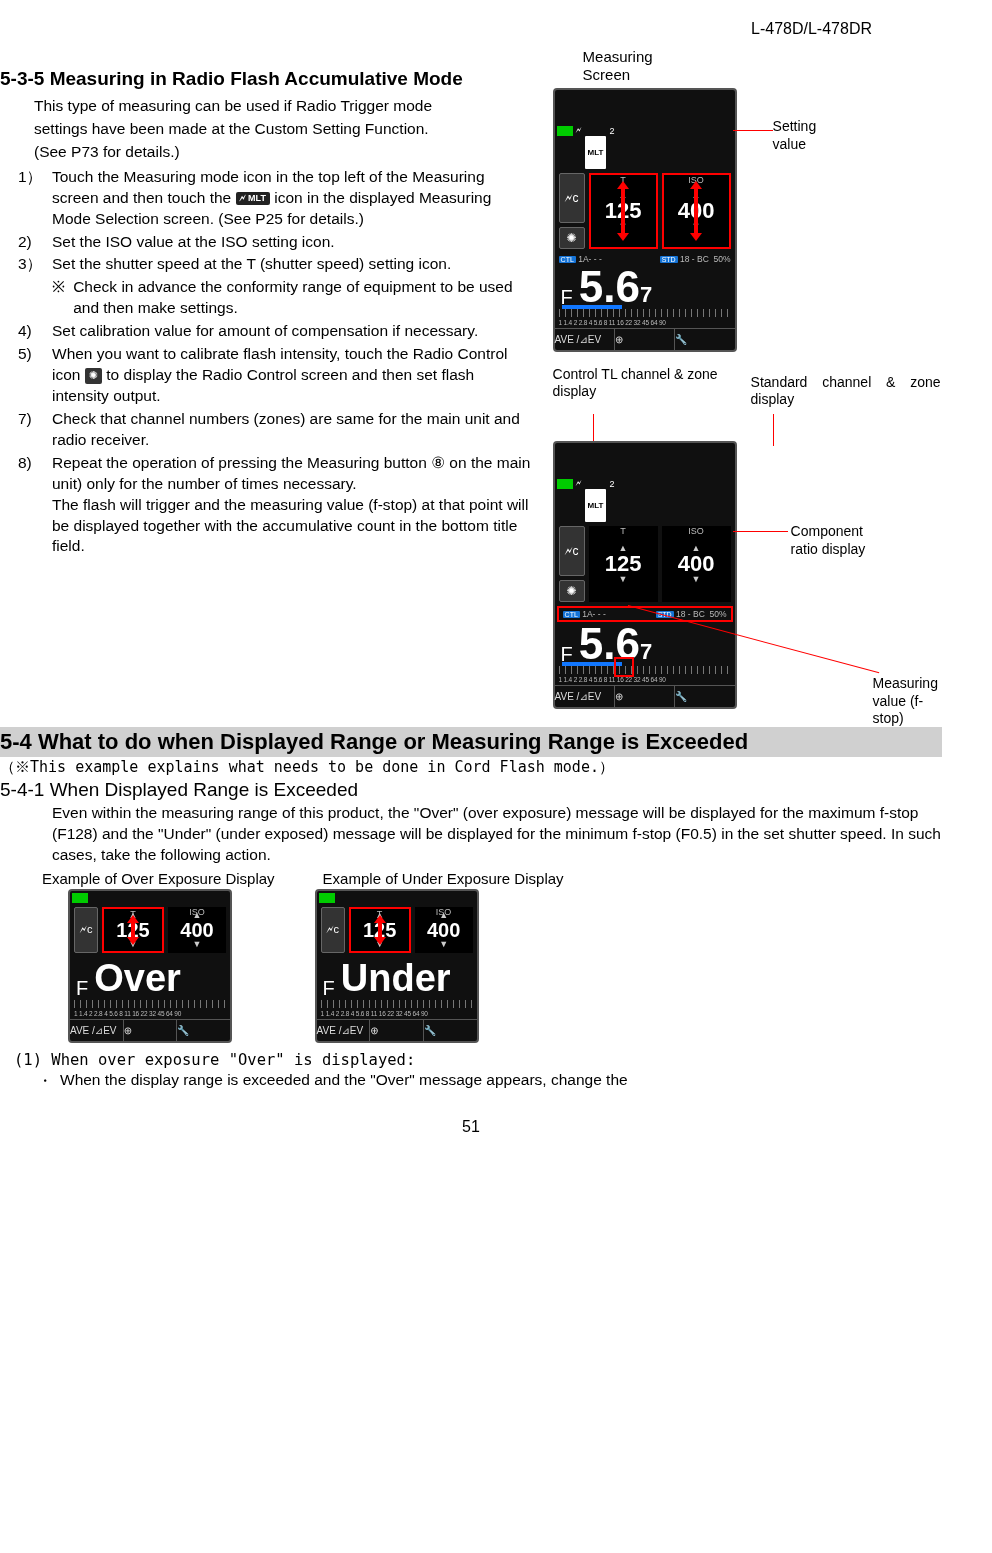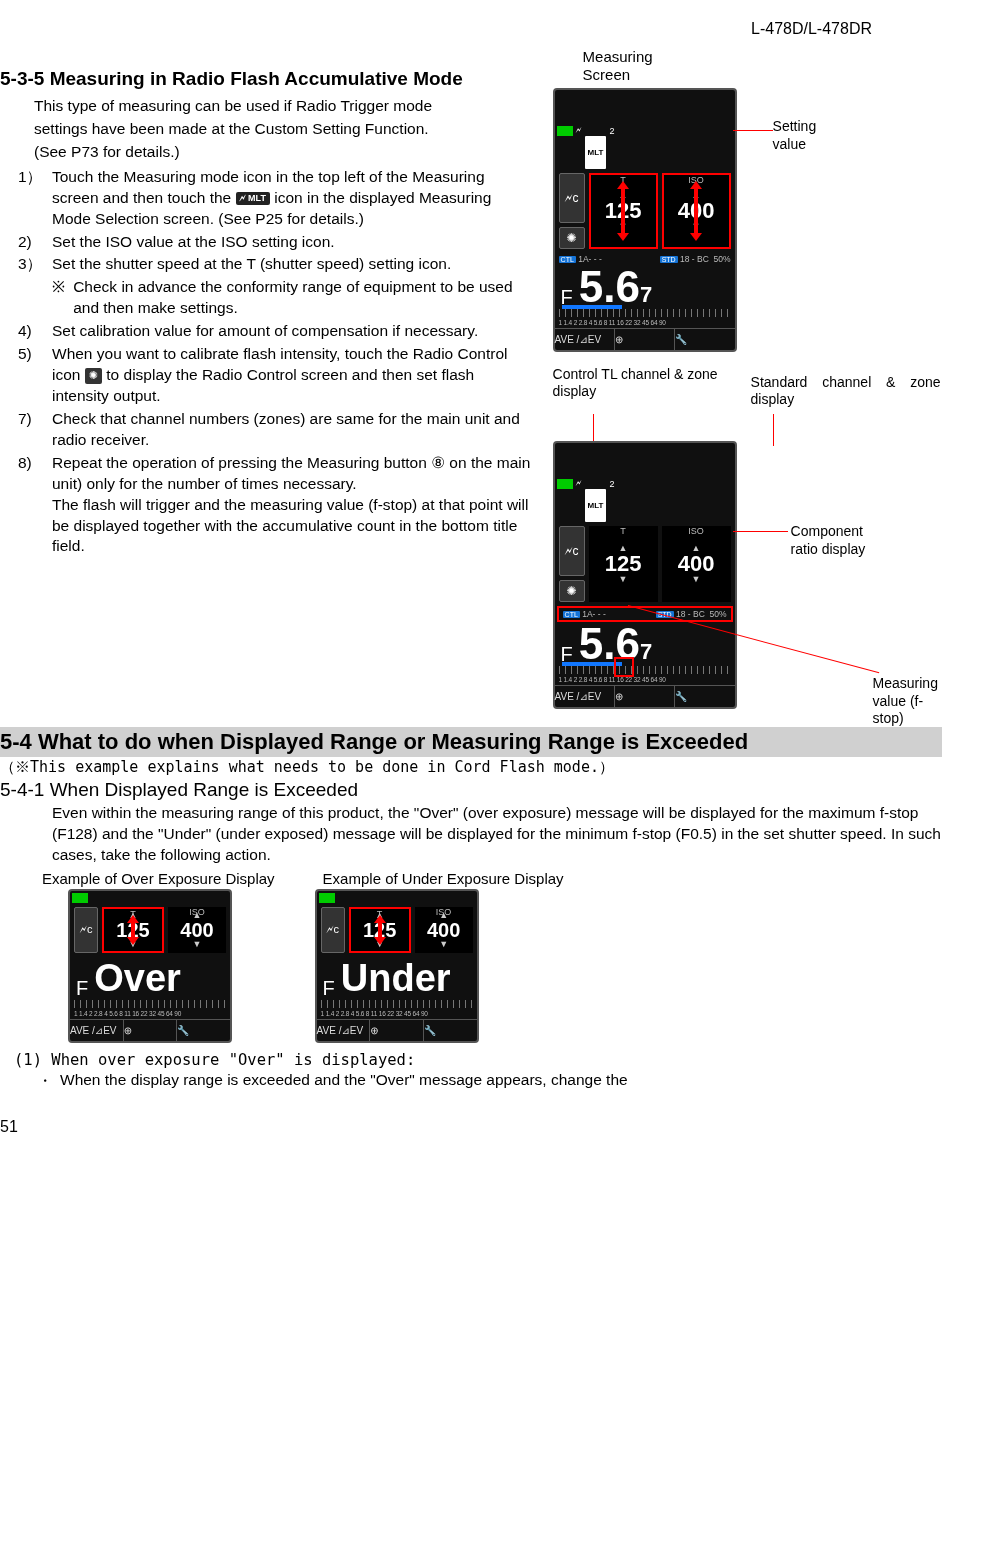--- a/index.html
+++ b/index.html
@@ -120,21 +120,21 @@
   .bullet-list{
     list-style:none;
     margin:0 0 0 30px;
     padding:0;
   }
   .bullet-list li{
     display:flex;
   }
   .bullet-list .bull{width:30px;flex-shrink:0;text-align:center;}
   .page-num{
-    text-align:left;
+    text-align:center;
     margin-top:26px;
     font-size:16px;
   }
 
   
   .screen{
     width:180px;
     background:#101010;
     border:2px solid #555;
     border-radius:4px;

